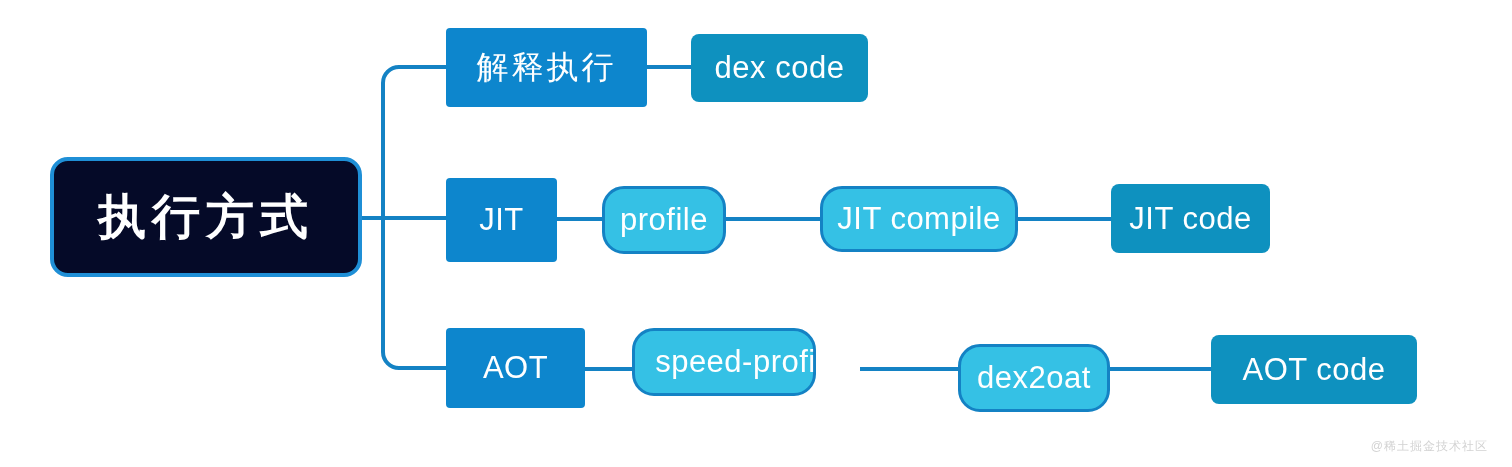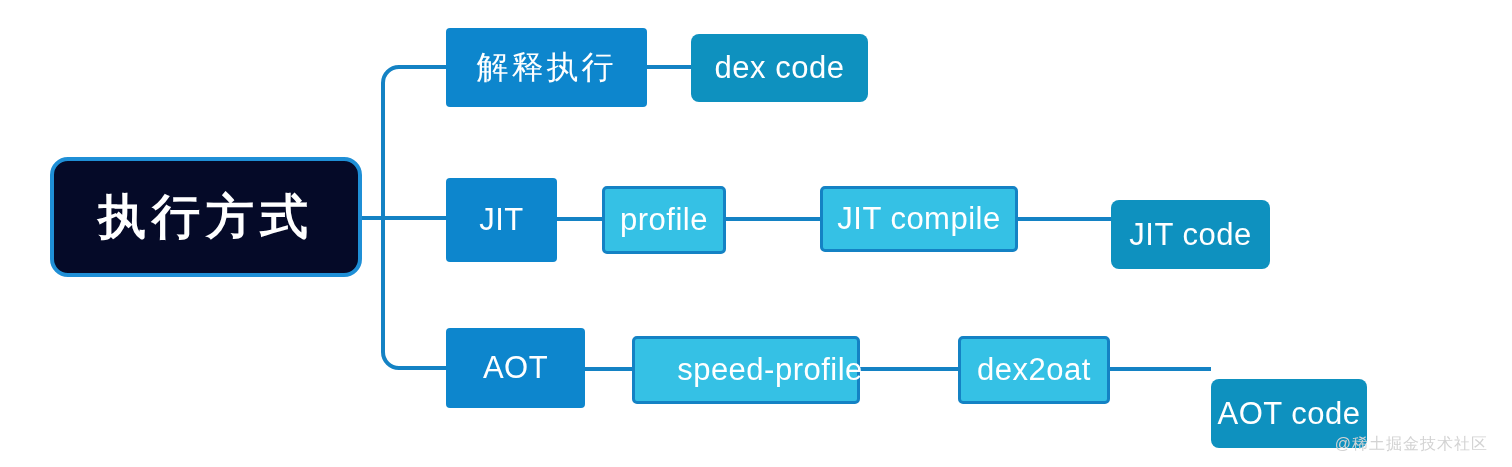--- a/index.html
+++ b/index.html
@@ -59,45 +59,45 @@
     font-size: 31px;
   }
   .node.n-interp { left: 446px; top: 28px;  width: 201px; height: 79px; font-size: 32px; letter-spacing: 3px; }
   .node.n-jit    { left: 446px; top: 178px; width: 111px; height: 84px; }
   .node.n-aot    { left: 446px; top: 328px; width: 139px; height: 80px; }
 
   
   .node.chip {
     background: #35c1e5;
     border: 3px solid #1482c4;
-    border-radius: 5px;
+    border-radius: 22px;
     font-size: 31px;
   }
   .node.n-profile   { left: 602px;  top: 186px; width: 124px; height: 68px; }
   .node.n-jitcomp   { left: 820px;  top: 186px; width: 198px; height: 66px; }
-  .node.n-speedprof { left: 632px;  top: 336px; width: 228px; height: 68px; padding-left: 48px; }
-  .node.n-dex2oat   { left: 958px;  top: 336px; width: 152px; height: 68px; }
+  .node.n-speedprof { left: 632px;  top: 328px; width: 184px; height: 68px; padding-left: 48px; }
+  .node.n-dex2oat   { left: 958px;  top: 344px; width: 152px; height: 68px; }
 
   
   .node.term {
     background: #0e91bf;
     border: none;
     border-radius: 8px;
     font-size: 31px;
   }
   .node.n-dexcode { left: 691px;  top: 34px;  width: 177px; height: 68px; }
-  .node.n-jitcode { left: 1111px; top: 200px; width: 159px; height: 69px; }
-  .node.n-aotcode { left: 1211px; top: 335px; width: 156px; height: 69px; margin-top: 44px; }
+  .node.n-jitcode { left: 1111px; top: 184px; width: 159px; height: 69px; }
+  .node.n-aotcode { left: 1211px; top: 335px; width: 206px; height: 69px; }
 
   .watermark {
     position: absolute;
     right: 24px;
     bottom: 12px;
     color: #d3d3d3;
-    font-size: 16px;
+    font-size: 12px;
     letter-spacing: 1px;
     z-index: 3;
   }
 </style>
 </head>
 <body>
 
 <div id="canvas">
 
   <svg id="wires" viewBox="0 0 1512 467" width="1512" height="467" aria-hidden="true">

